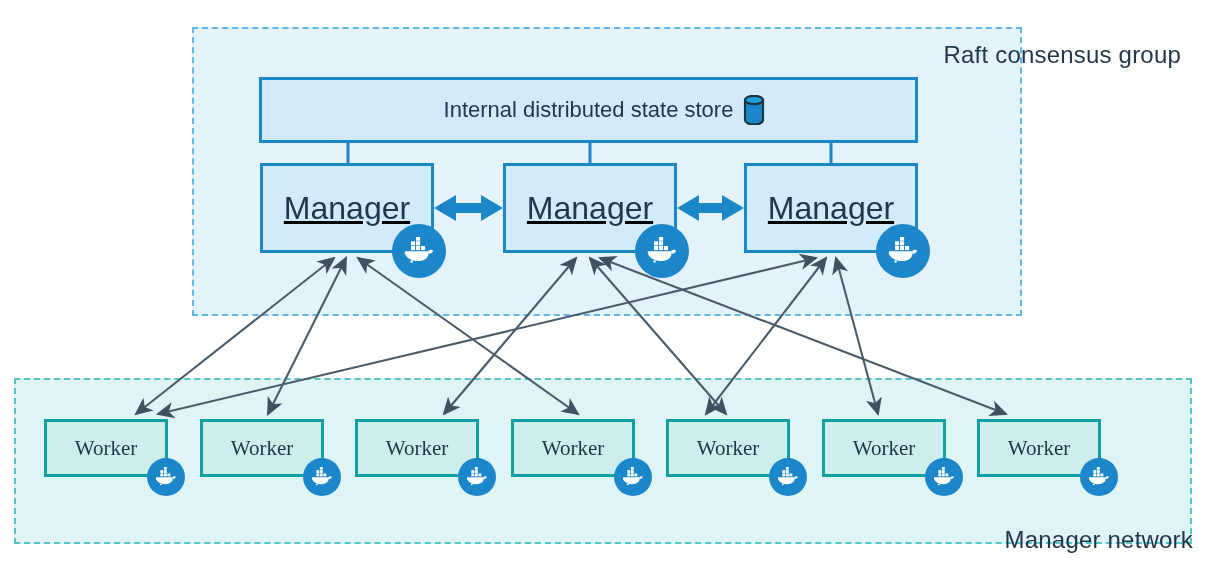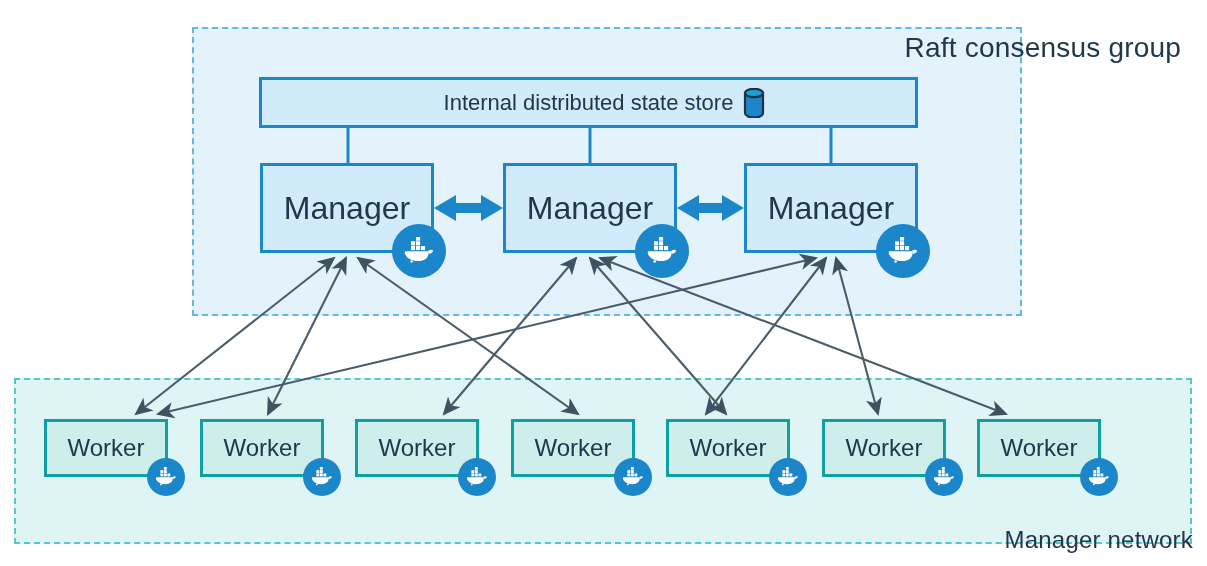--- a/index.html
+++ b/index.html
@@ -4,40 +4,40 @@
 <style>
   html,body{margin:0;padding:0;background:#ffffff;}
   body{width:1207px;height:566px;font-family:"Liberation Sans",sans-serif;overflow:hidden;}
   #stage{position:relative;width:1207px;height:566px;background:#ffffff;}
 
   .zone{position:absolute;box-sizing:border-box;}
   .zone-raft{left:192px;top:27px;width:830px;height:289px;background:#e4f3fb;border:2px dashed #5fb8e8;}
   .zone-gossip{left:14px;top:378px;width:1178px;height:166px;background:#dff4f4;border:2px dashed #56c6c6;}
 
   .zone-label{position:absolute;color:#21374d;white-space:nowrap;}
-  .lbl-raft{right:26px;top:32px;font-size:28px;letter-spacing:.2px;}
+  .lbl-raft{right:26px;top:41px;font-size:24px;letter-spacing:.2px;}
   .lbl-gossip{right:14px;bottom:12px;font-size:24px;letter-spacing:.2px;}
 
-  .store{position:absolute;left:259px;top:77px;width:659px;height:51px;
+  .store{position:absolute;left:259px;top:77px;width:659px;height:66px;
          background:#d2ebfa;border:3px solid #1b86c9;box-sizing:border-box;
          display:flex;align-items:center;justify-content:center;gap:10px;padding-left:32px;}
   .store-text{font-size:22px;color:#21374d;}
 
   .db{width:22px;height:30px;position:relative;display:inline-block;}
   .db svg{display:block;}
 
   .mgr{position:absolute;top:163px;width:174px;height:90px;
        background:#d2ebfa;border:3px solid #1b86c9;box-sizing:border-box;
-       display:flex;align-items:center;justify-content:center;}
+       display:flex;align-items:center;justify-content:center;text-decoration:underline;}
   .mgr-text{font-size:32px;color:#21374d;}
 
   .wkr{position:absolute;top:419px;width:124px;height:58px;
        background:#cdeeea;border:3px solid #11a0a0;box-sizing:border-box;
        display:flex;align-items:center;justify-content:center;}
-  .wkr-text{font-size:24px;color:#21374d;}
+  .wkr-text{font-size:21px;color:#21374d;font-family:Liberation Serif, serif;}
 
   .dockbadge{position:absolute;border-radius:50%;background:#1b86c9;
              display:flex;align-items:center;justify-content:center;}
   .dockbadge svg{display:block;}
   .badge-mgr{width:54px;height:54px;}
   .badge-wkr{width:38px;height:38px;}
 
   svg.edges{position:absolute;left:0;top:0;width:1207px;height:566px;pointer-events:none;}
 </style>
 </head>

